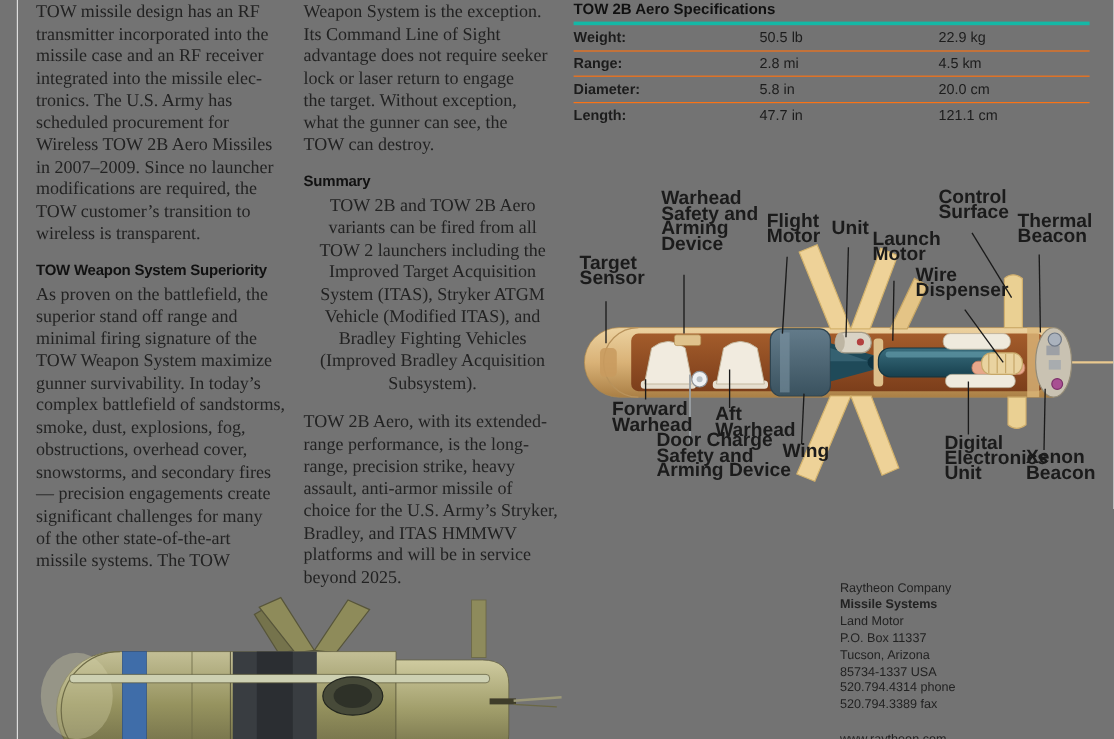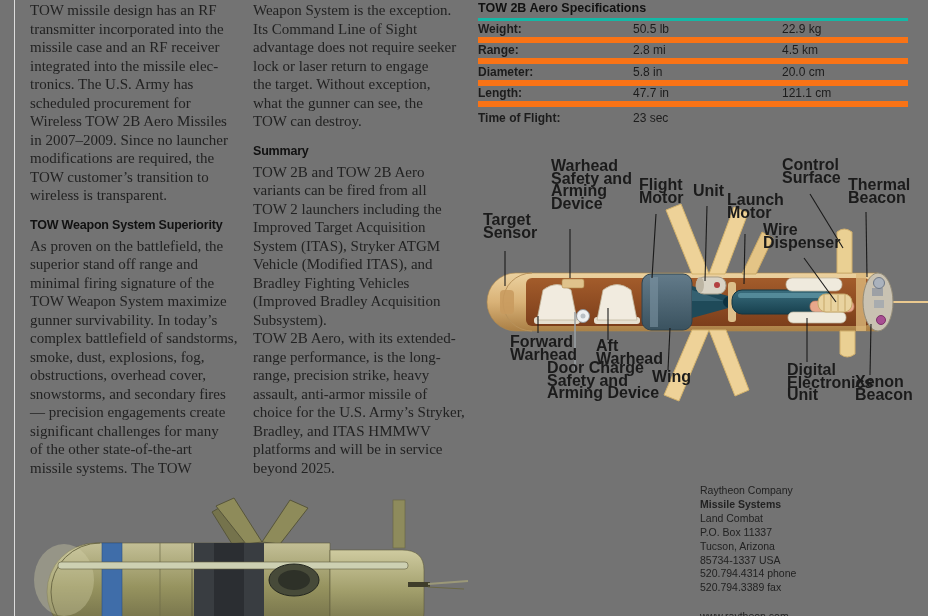--- a/index.html
+++ b/index.html
@@ -19,21 +19,21 @@
     font-family:Liberation Sans, sans-serif; font-weight:bold; font-size:12.5px;
     letter-spacing:-0.2px; color:#111; margin-top:13px; margin-bottom:4px; line-height:15px;
   }
 
   
   .specs { position:absolute; left:478px; top:0; width:430px; }
   .specs-title {
     font-weight:bold; font-size:12.5px; line-height:16px; color:#111;
     border-bottom:3px solid #14b8a6; padding-bottom:2px;
   }
-  .spec-row { display:flex; align-items:center; height:21.5px; border-bottom:6px solid #f97316; font-size:12px; }
+  .spec-row { display:flex; align-items:center; height:21.5px; border-bottom:1px solid #f97316; font-size:12px; }
   .spec-row:last-child { border-bottom:none; }
   .spec-label { width:155px; font-weight:bold; }
   .spec-imperial { width:149px; }
   .spec-metric { flex:1; }
 
   
   .diagram { position:absolute; left:480px; top:150px; width:448px; height:272px; }
   .diagram svg { position:absolute; left:0; top:0; }
   .dlabel {
     position:absolute; font-weight:bold; font-size:16px; line-height:12.5px;
@@ -84,21 +84,21 @@
 
   <div class="textcol col-mid">
     <div class="ml">Weapon System is the exception.
 Its Command Line of Sight
 advantage does not require seeker
 lock or laser return to engage
 the target. Without exception,
 what the gunner can see, the
 TOW can destroy.</div>
     <div class="subhead">Summary</div>
-    <div class="ml" style="">TOW 2B and TOW 2B Aero
+    <div class="ml" style="margin-bottom:14px;text-align:center;">TOW 2B and TOW 2B Aero
 variants can be fired from all
 TOW 2 launchers including the
 Improved Target Acquisition
 System (ITAS), Stryker ATGM
 Vehicle (Modified ITAS), and
 Bradley Fighting Vehicles
 (Improved Bradley Acquisition
 Subsystem).</div>
     <div class="ml">TOW 2B Aero, with its extended-
 range performance, is the long-
@@ -124,25 +124,20 @@
     </div>
     <div class="spec-row">
       <span class="spec-label">Diameter:</span>
       <span class="spec-imperial">5.8 in</span>
       <span class="spec-metric">20.0 cm</span>
     </div>
     <div class="spec-row">
       <span class="spec-label">Length:</span>
       <span class="spec-imperial">47.7 in</span>
       <span class="spec-metric">121.1 cm</span>
-    </div>
-    <div class="spec-row">
-      <span class="spec-label">Time of Flight:</span>
-      <span class="spec-imperial">23 sec</span>
-      <span class="spec-metric"></span>
     </div>
   </div>
 
   <div class="diagram">
     <svg width="448" height="272" viewBox="0 0 448 272">
       <defs>
         <linearGradient id="bodyGrad" x1="0" y1="0" x2="0" y2="1">
           <stop offset="0" stop-color="#ecd2a0"></stop>
             <stop offset="0.5" stop-color="#d9b277"></stop>
             <stop offset="1" stop-color="#aa7f45"></stop>
@@ -312,21 +307,21 @@
 
       <rect x="408" y="90" width="22" height="5" fill="#3f3d2a"></rect>
       <line x1="428" y1="92" x2="468" y2="89" stroke="#9b9878" stroke-width="2"></line>
       <line x1="428" y1="95" x2="464" y2="97" stroke="#6b6845" stroke-width="1"></line>
     </svg>
   </div>
 
   <div class="contact">
     <div>Raytheon Company</div>
     <div class="bold">Missile Systems</div>
-    <div>Land Combat</div>
+    <div>Land Motor</div>
     <div>P.O. Box 11337</div>
     <div>Tucson, Arizona</div>
     <div>85734-1337 USA</div>
     <div>520.794.4314 phone</div>
     <div>520.794.3389 fax</div>
   </div>
   <div class="website">www.raytheon.com</div>
 </div>
 
 </body></html>

